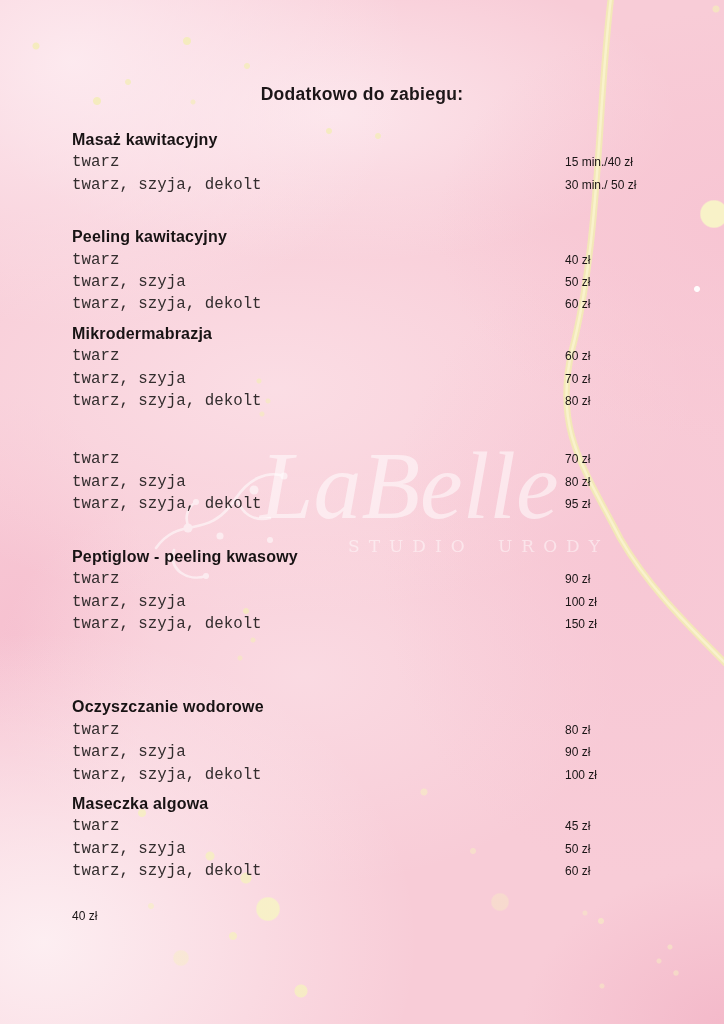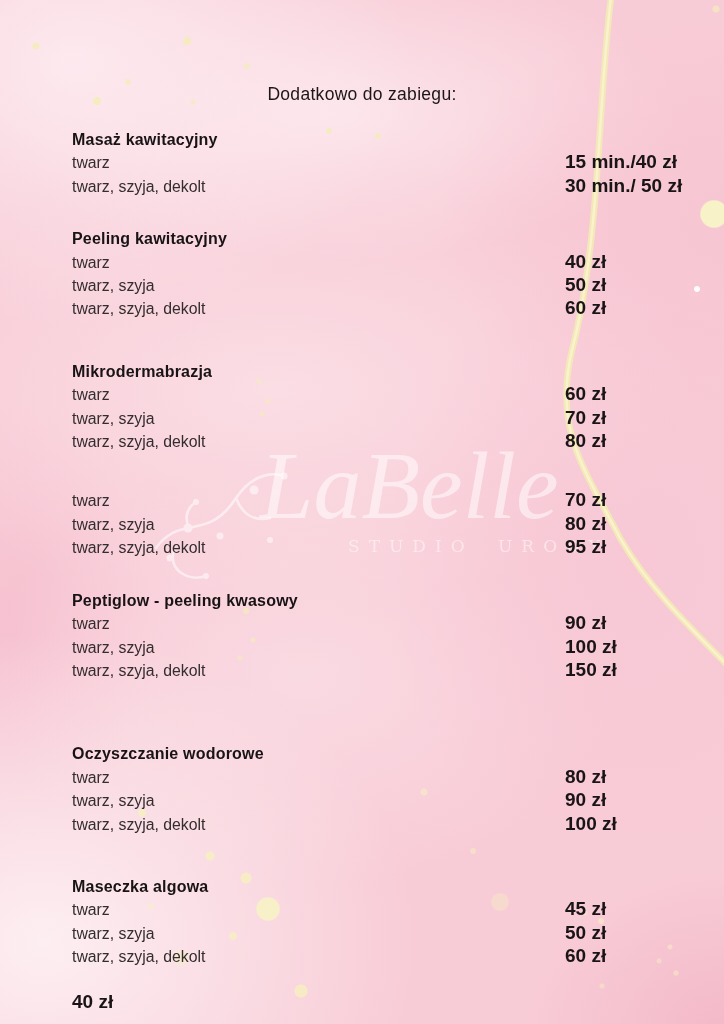--- a/index.html
+++ b/index.html
@@ -67,36 +67,36 @@
   .wm-caption{
     position:absolute; left:348px; top:536px;
     font-family:"DejaVu Serif","Liberation Serif",serif;
     font-size:17px; letter-spacing:9px; word-spacing:10px;
     color:rgba(255,255,255,.48); white-space:nowrap;
   }
   .wm-flourish{position:absolute; left:150px; top:450px; opacity:.55;}
   
   .content{position:absolute; inset:0; padding-top:83px; z-index:3;}
   .page-title{
-    text-align:center; font-size:17.5px; font-weight:normal; letter-spacing:.3px;
+    text-align:center; font-size:17.5px; font-weight:bold; letter-spacing:.3px;
     line-height:22px; color:#1c1618; margin:0;
   }
   .sections{margin-top:24px; padding-left:72px;}
-  .section{margin-top:40px;}
+  .section{margin-top:7px;}
   .section:nth-child(1){margin-top:0;}
   .section:nth-child(2){margin-top:30px;}
   .section:nth-child(4){margin-top:36px;}
   .section:nth-child(5){margin-top:30px;}
   .section:nth-child(6){margin-top:61px;}
   .section:nth-child(8){margin-top:22px;}
   .hrow,.row{display:flex; align-items:baseline; line-height:22.4px;}
   .label-col{width:493px;}
   .hrow .label-col{font-weight:bold; font-size:16px; letter-spacing:.2px; color:#181314;}
-  .row  .label-col{font-size:15.8px; color:#332d2e;}
-  .price-col{font-weight:bold; font-size:19px; color:#191415; white-space:nowrap;}
+  .row  .label-col{font-size:15.8px; color:#332d2e;font-family:Liberation Mono, monospace;}
+  .price-col{font-weight:normal; font-size:12px; color:#191415; white-space:nowrap;}
 </style>
 </head>
 <body>
 
 <div class="page">
 
   <div class="layer dots"></div>
 
   <svg class="goldline" viewBox="0 0 724 1024" aria-hidden="true">
     <path d="M612,-10 C598,90 601,240 572,350 C553,430 585,470 620,538 C650,590 693,630 736,674" fill="none" stroke="#f2e9b6" stroke-width="6.5" stroke-linecap="round" opacity="0.95"></path>

